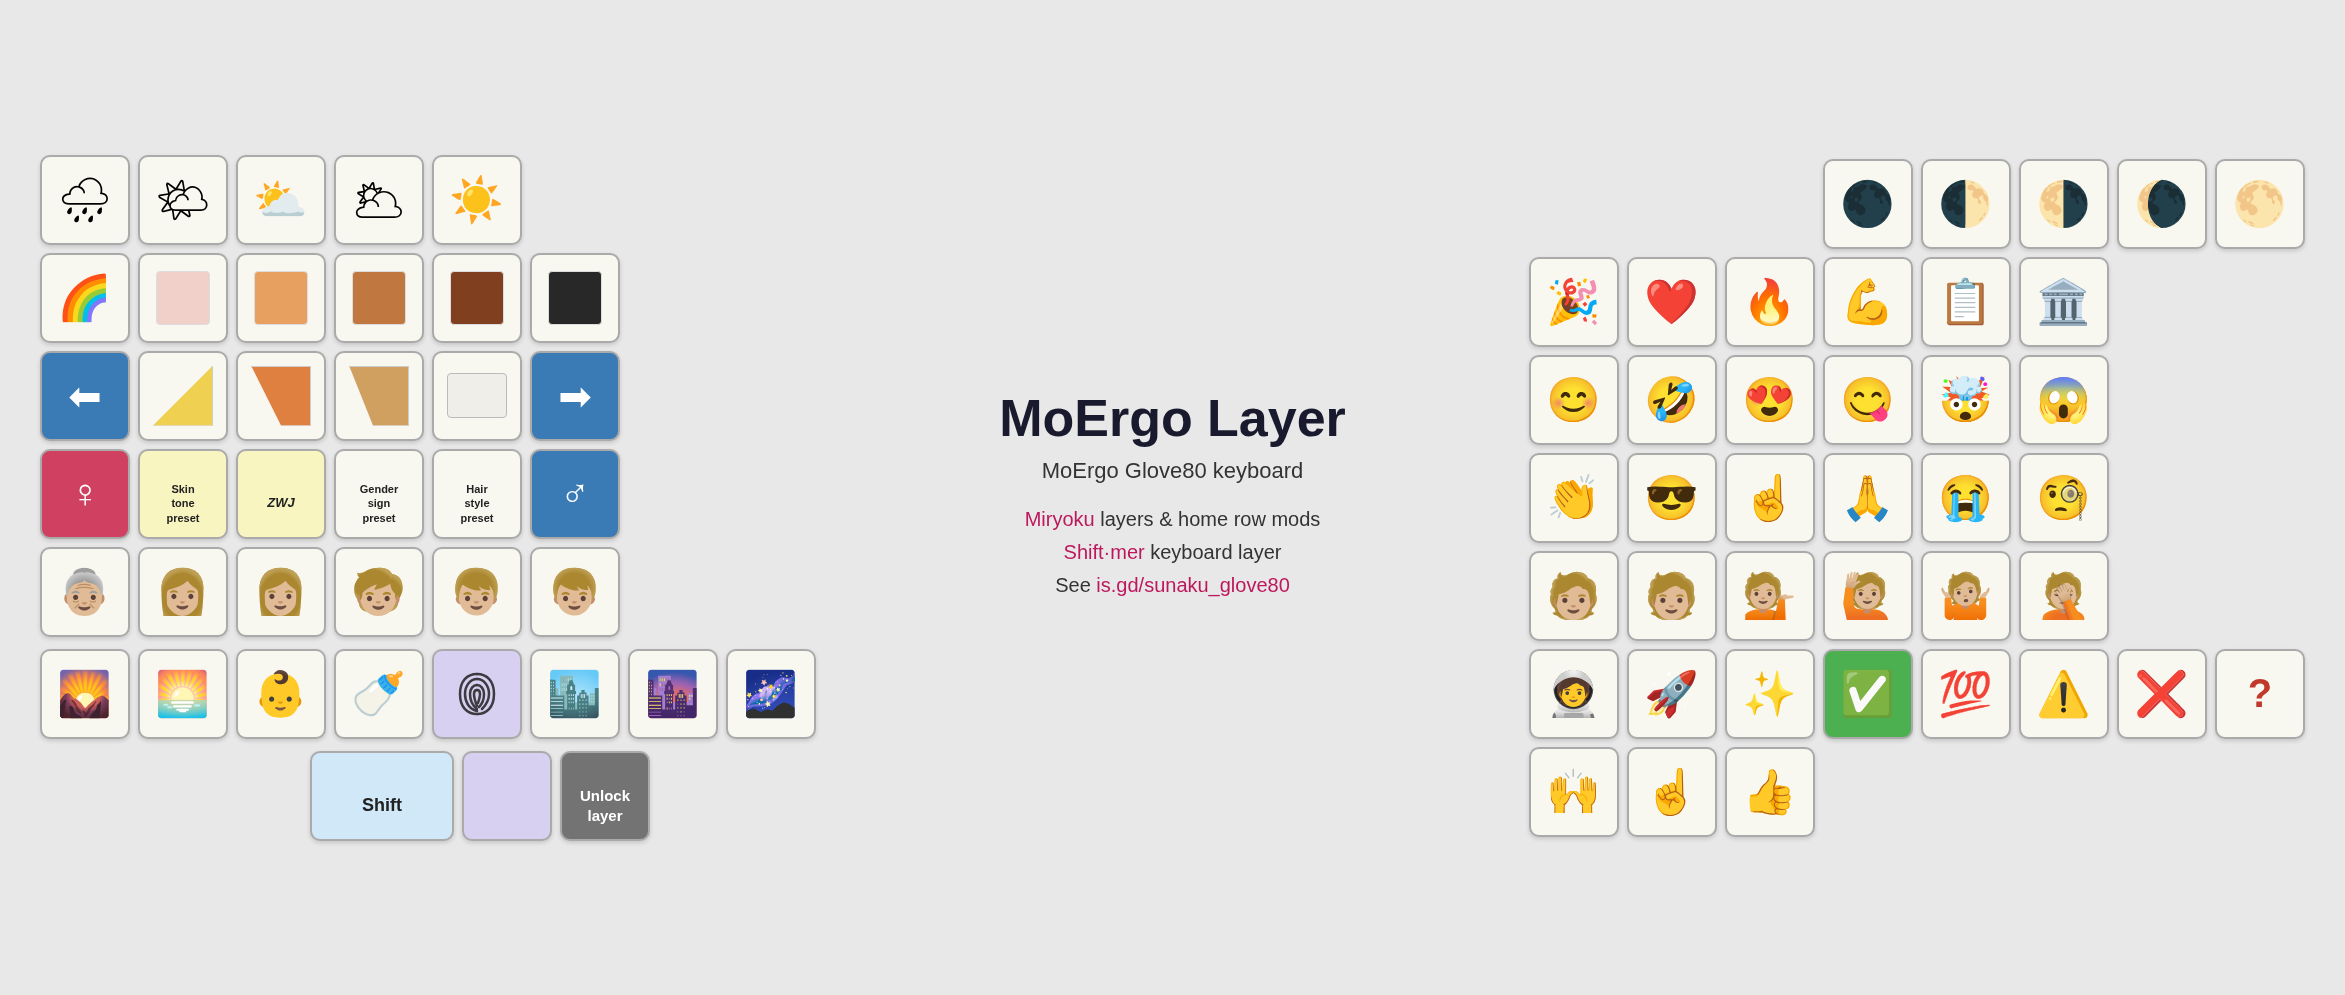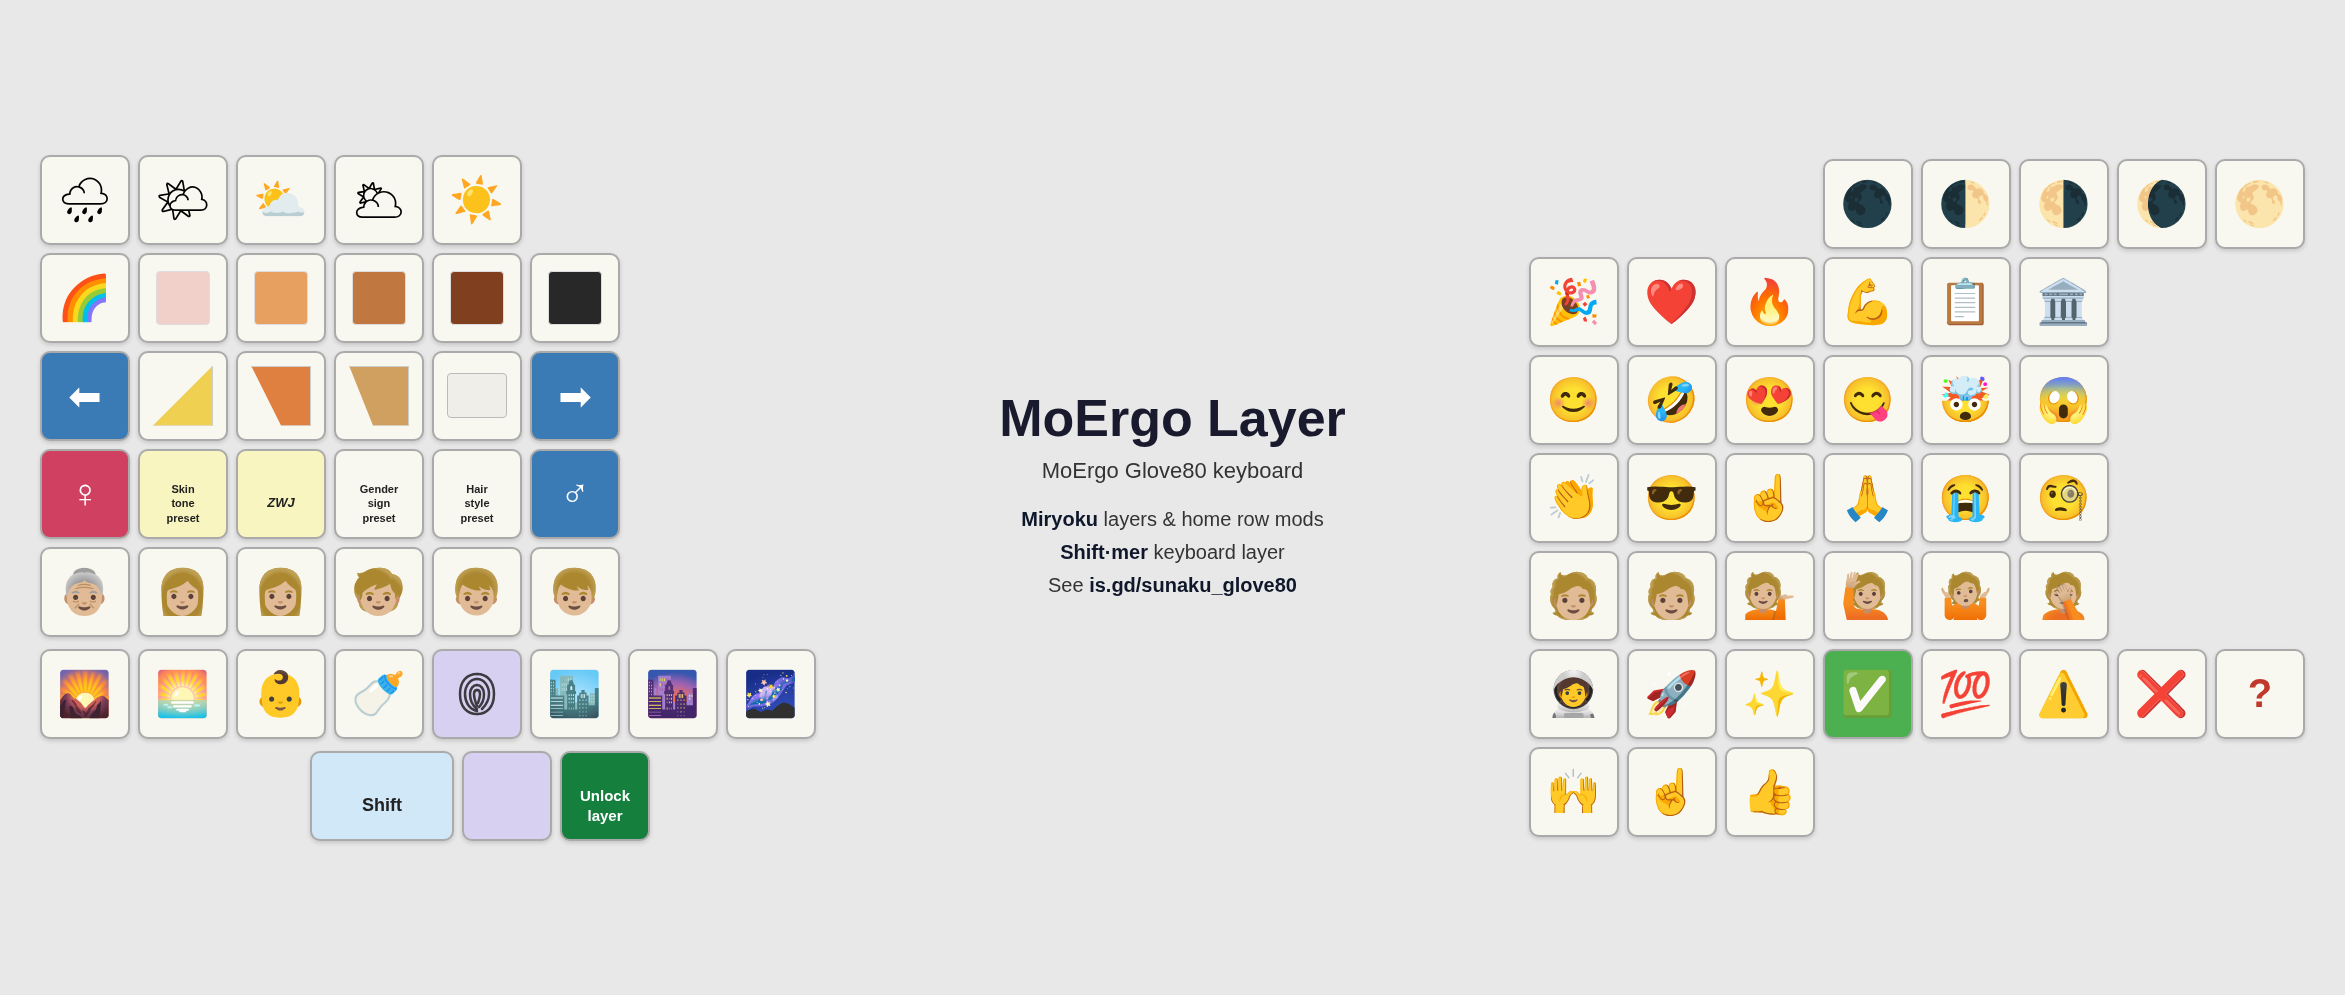--- a/index.html
+++ b/index.html
@@ -52,22 +52,22 @@
       font-size: 22px;
       color: #333;
       margin-bottom: 24px;
     }
     .center-link-line {
       font-size: 20px;
       color: #333;
       margin-bottom: 10px;
     }
     .center-link {
-      color: #0f172a;
-      font-weight: 700;
+      color: #be185d;
+      font-weight: 400;
     }
     .key-row {
       display: flex;
       gap: 8px;
       align-items: flex-end;
     }
     .key {
       width: 90px;
       height: 90px;
       background: #f8f8f0;
@@ -97,21 +97,21 @@
     .key.yellow-bg {
       background: #f8f5c0;
     }
     .key.purple-bg {
       background: #d8d0f0;
     }
     .key.blue-bg {
       background: #d0e8f8;
     }
     .key.dark-bg {
-      background: #15803d;
+      background: #737373;
       color: white;
       align-items: center;
     }
     .key.dark-bg .key-label {
       color: white;
     }
     .key.tall {
       width: 120px;
     }
     

